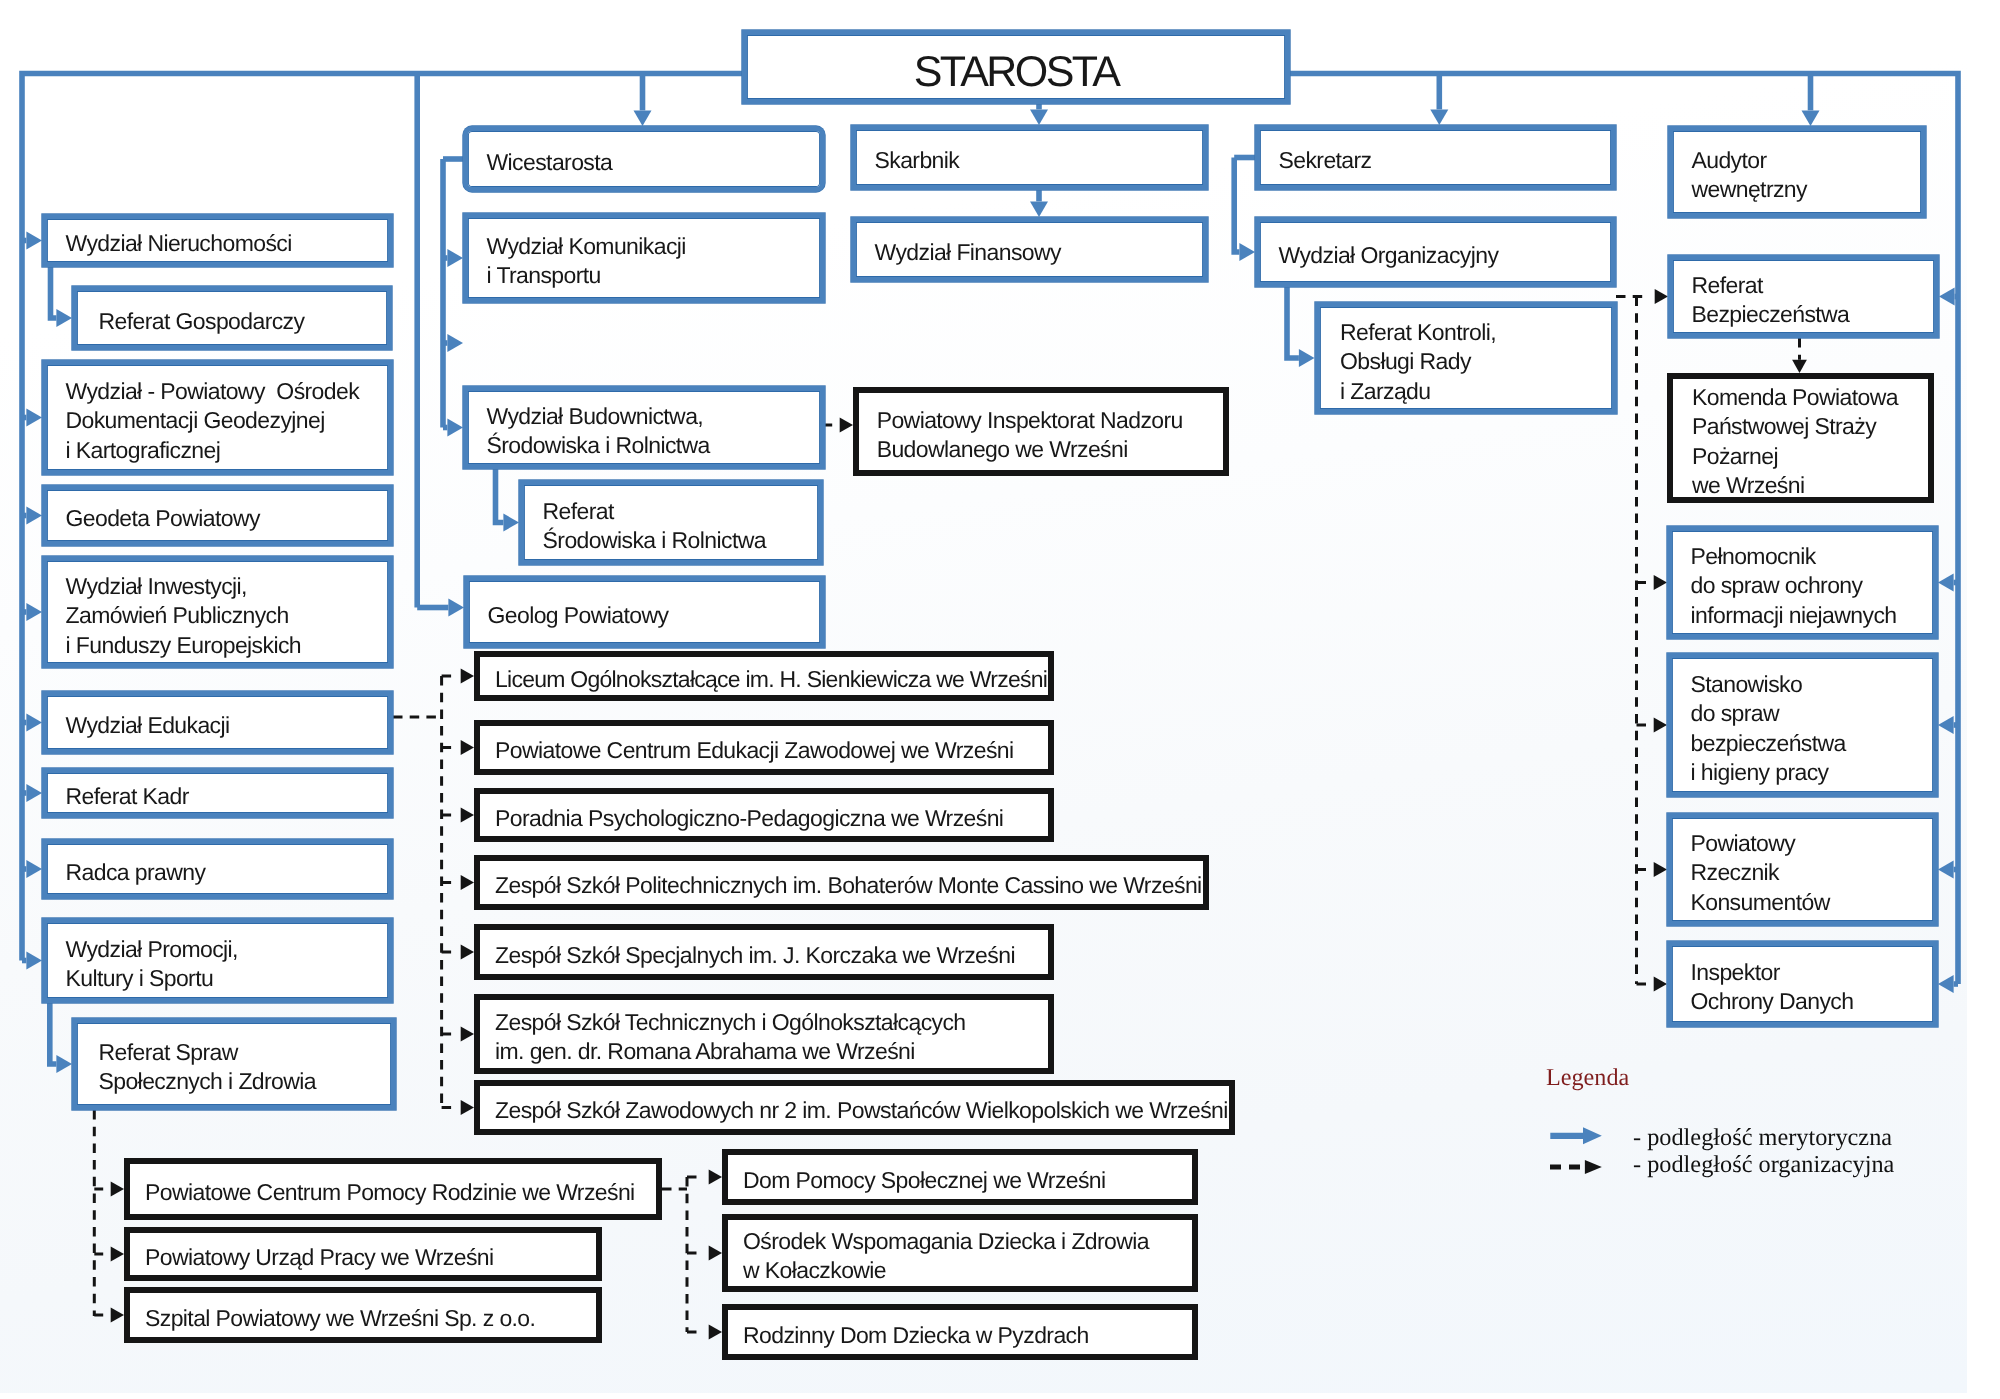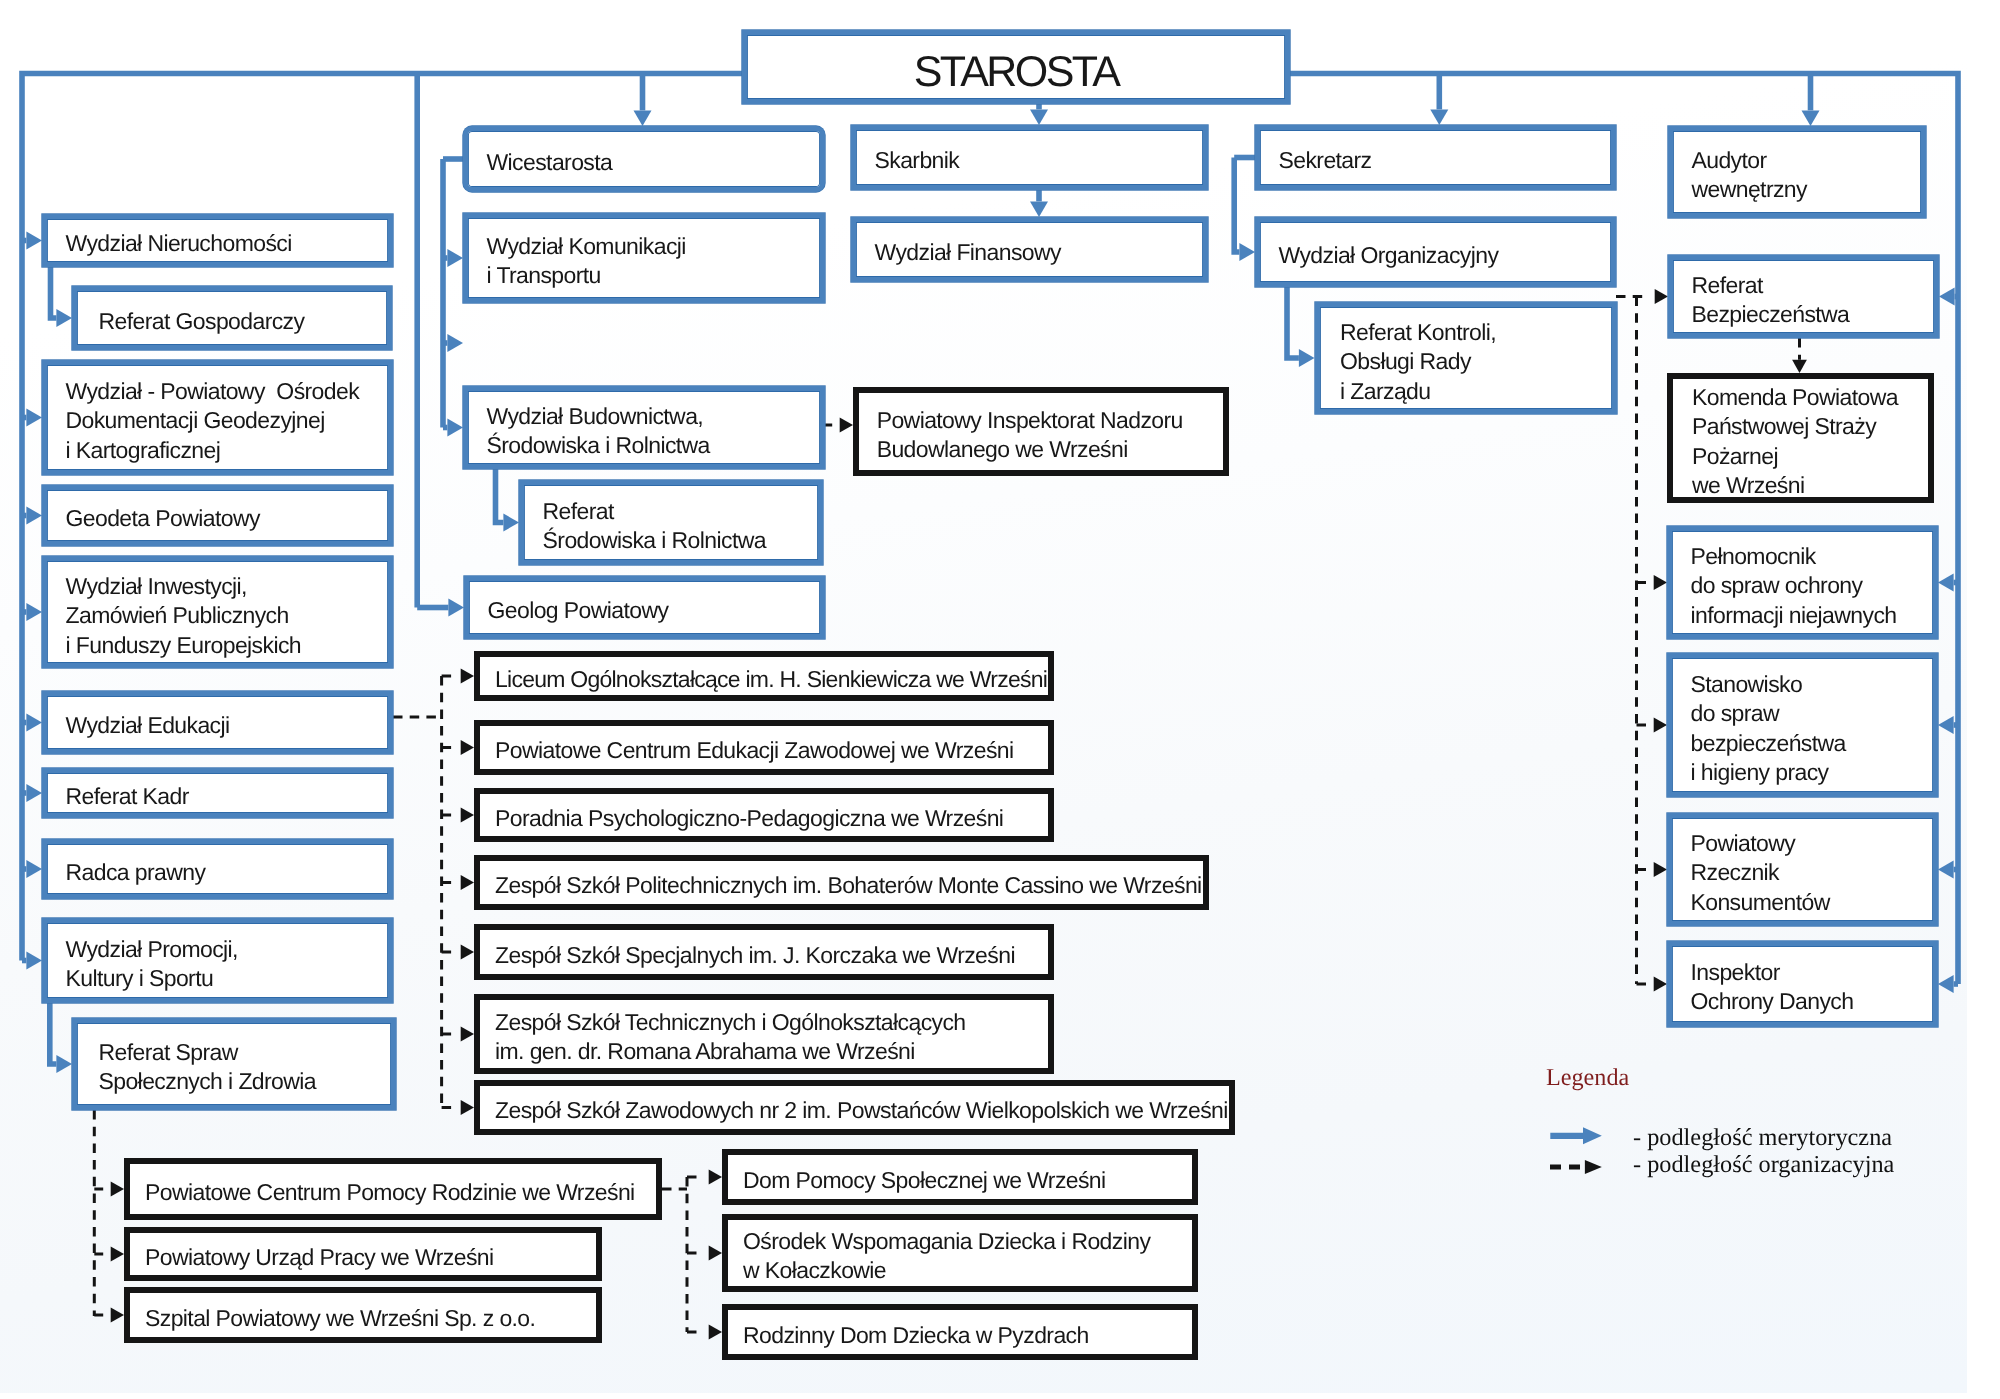--- a/index.html
+++ b/index.html
@@ -230,21 +230,21 @@
         <span class="ln">Wydział Budownictwa,</span>
         <span class="ln">Środowiska i Rolnictwa</span>
       </div>
     </div>
 <div class="node blue" id="ref-srodowiska" style="left:519px;top:480px;width:304px;height:85px;">
       <div class="txt" style="padding-left:18.6px">
         <span class="ln">Referat</span>
         <span class="ln">Środowiska i Rolnictwa</span>
       </div>
     </div>
-<div class="node blue" id="geolog" style="left:464px;top:576px;width:361px;height:63px;">
+<div class="node blue" id="geolog" style="left:464px;top:576px;width:361px;height:72px;">
       <div class="txt" style="padding-left:18.5px">
         <span class="ln">Geolog Powiatowy</span>
       </div>
     </div>
 <div class="node blue" id="skarbnik" style="left:851px;top:125px;width:357px;height:65px;">
       <div class="txt" style="padding-left:18.5px">
         <span class="ln">Skarbnik</span>
       </div>
     </div>
 <div class="node blue" id="finansowy" style="left:851px;top:217px;width:357px;height:65px;">
@@ -374,21 +374,21 @@
         <span class="ln">Szpital Powiatowy we Wrześni Sp. z o.o.</span>
       </div>
     </div>
 <div class="node black" id="dps" style="left:722px;top:1149px;width:476px;height:56px;">
       <div class="txt" style="padding-left:15px">
         <span class="ln">Dom Pomocy Społecznej we Wrześni</span>
       </div>
     </div>
 <div class="node black" id="owdr" style="left:722px;top:1214px;width:476px;height:78px;">
       <div class="txt" style="padding-left:15px">
-        <span class="ln">Ośrodek Wspomagania Dziecka i Rodziny</span>
+        <span class="ln">Ośrodek Wspomagania Dziecka i Zdrowia</span>
         <span class="ln">w Kołaczkowie</span>
       </div>
     </div>
 <div class="node black" id="rdd" style="left:722px;top:1304px;width:476px;height:56px;">
       <div class="txt" style="padding-left:15px">
         <span class="ln">Rodzinny Dom Dziecka w Pyzdrach</span>
       </div>
     </div>
 <div class="legend-title" style="left:1546px;top:1066px;">Legenda</div>
 <div class="legend-lbl" style="left:1633px;top:1124px;">- podległość merytoryczna</div>

